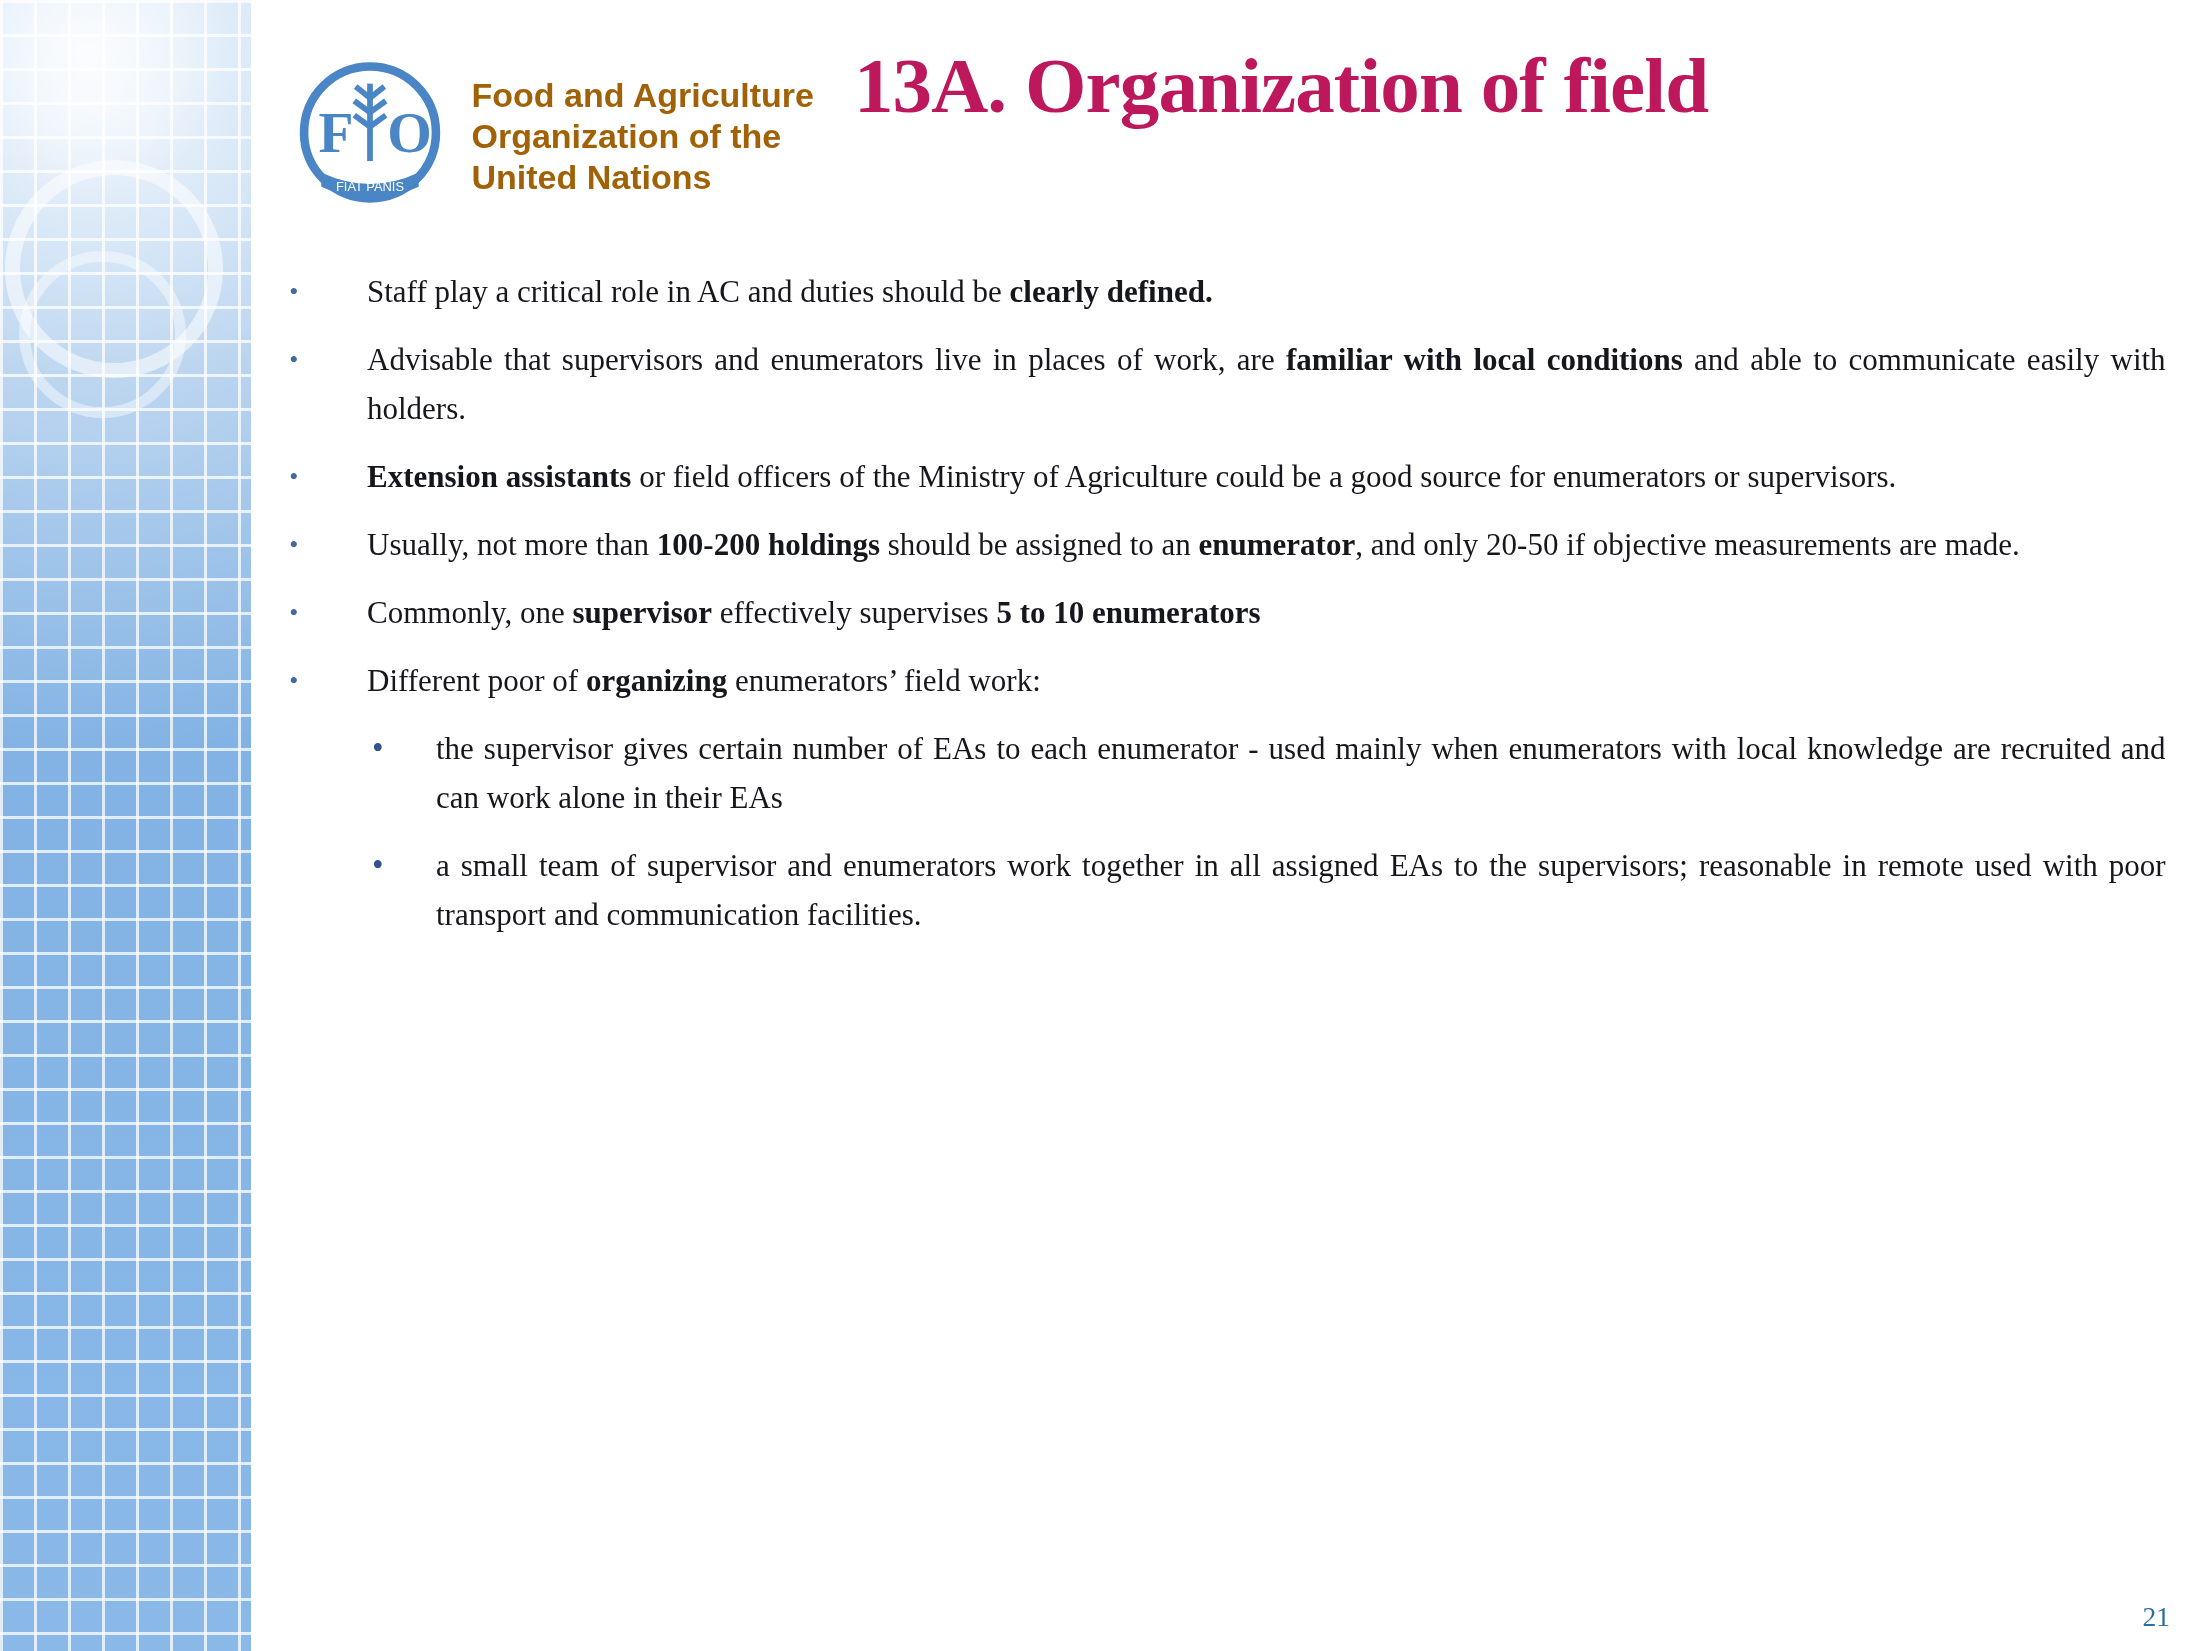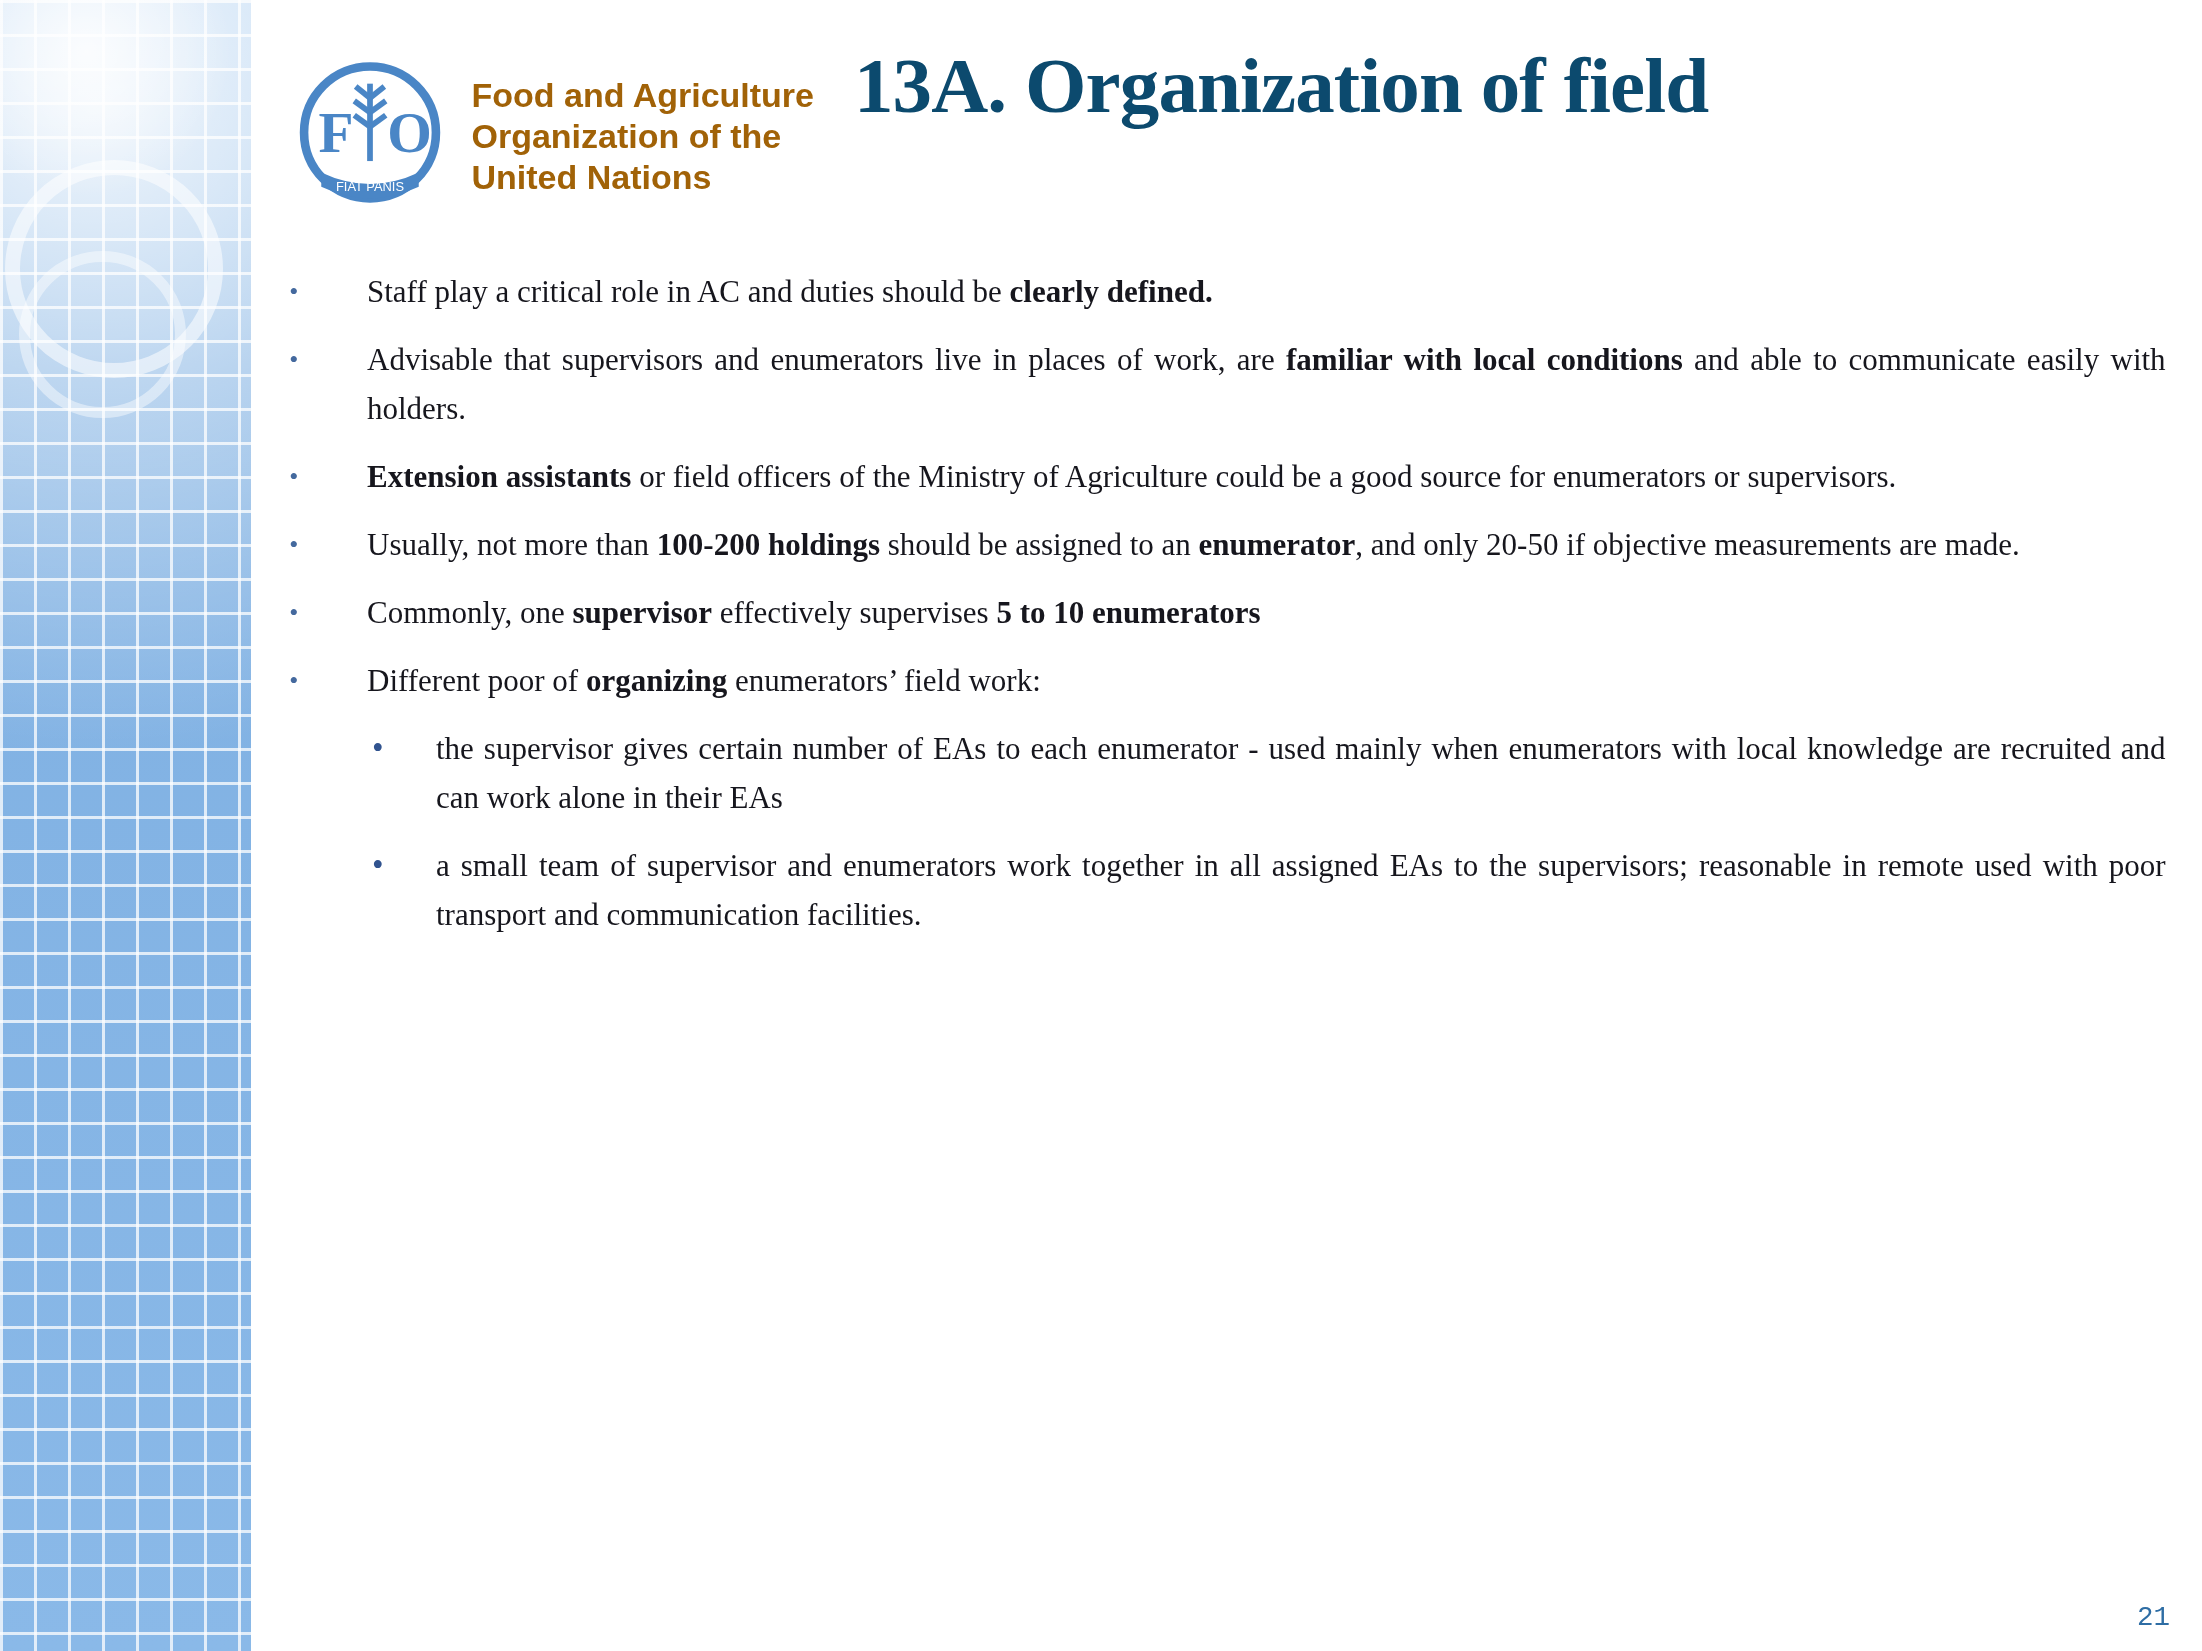--- a/index.html
+++ b/index.html
@@ -31,21 +31,21 @@
   .header{display:flex;align-items:flex-start;}
   .logo-block{display:flex;align-items:flex-start;flex:0 0 auto;}
   .emblem{flex:0 0 auto;margin-top:13.8px;}
   .wordmark{
     margin-left:15.5px;margin-top:34px;
     font-family:"Liberation Sans","DejaVu Sans",sans-serif;
     font-weight:bold;color:#a16207;font-size:34px;line-height:41px;
   }
   .title{
     margin-left:40px;margin-top:1.7px;
-    color:#0c4a6e;font-weight:bold;
+    color:#be185d;font-weight:bold;
     font-size:79px;line-height:86px;
     letter-spacing:-0.9px;
   }
   .title .t2{padding-left:19px;}
   
   .bullets{margin-top:40px;padding-right:3.4px;}
   .bullet{display:flex;margin-bottom:19px;}
   .bullet .marker{
     flex:0 0 auto;color:#44699e;
     line-height:49px;
@@ -53,21 +53,21 @@
   .level1 .marker{width:83px;font-size:26px;padding-left:5.2px;box-sizing:border-box;}
   .level2{padding-left:88px;}
   .level2 .marker{width:64px;font-size:33px;color:#31538f;}
   .btext{
     flex:1 1 auto;font-size:31px;line-height:49px;text-align:justify;
   }
   .btext .b{font-weight:bold;}
   
   .page-number{
     position:absolute;right:33px;bottom:19px;
-    font-family:Liberation Mono, monospace;
+    font-family:Liberation Serif, serif;
     color:#2e6da4;font-size:27.5px;
   }
 </style>
 </head>
 <body>
 
 <div class="slide">
 
   <div class="sidebar">
     <div class="glow"></div>

